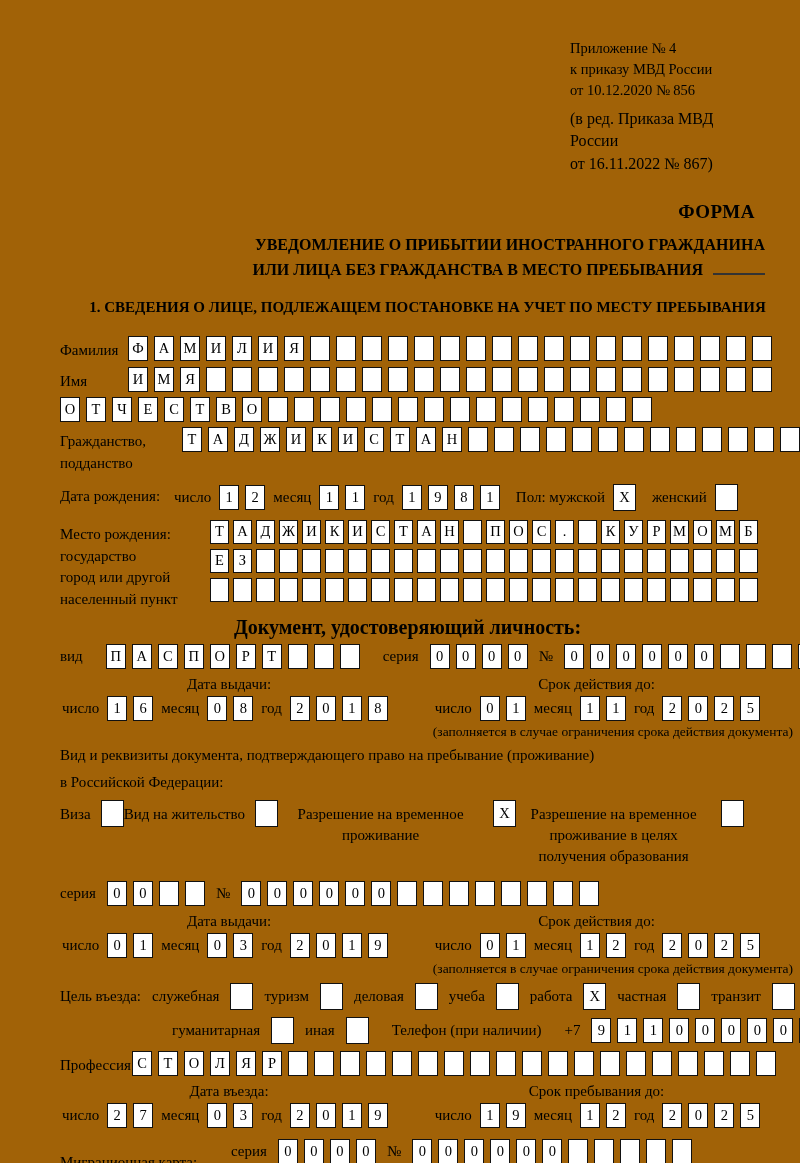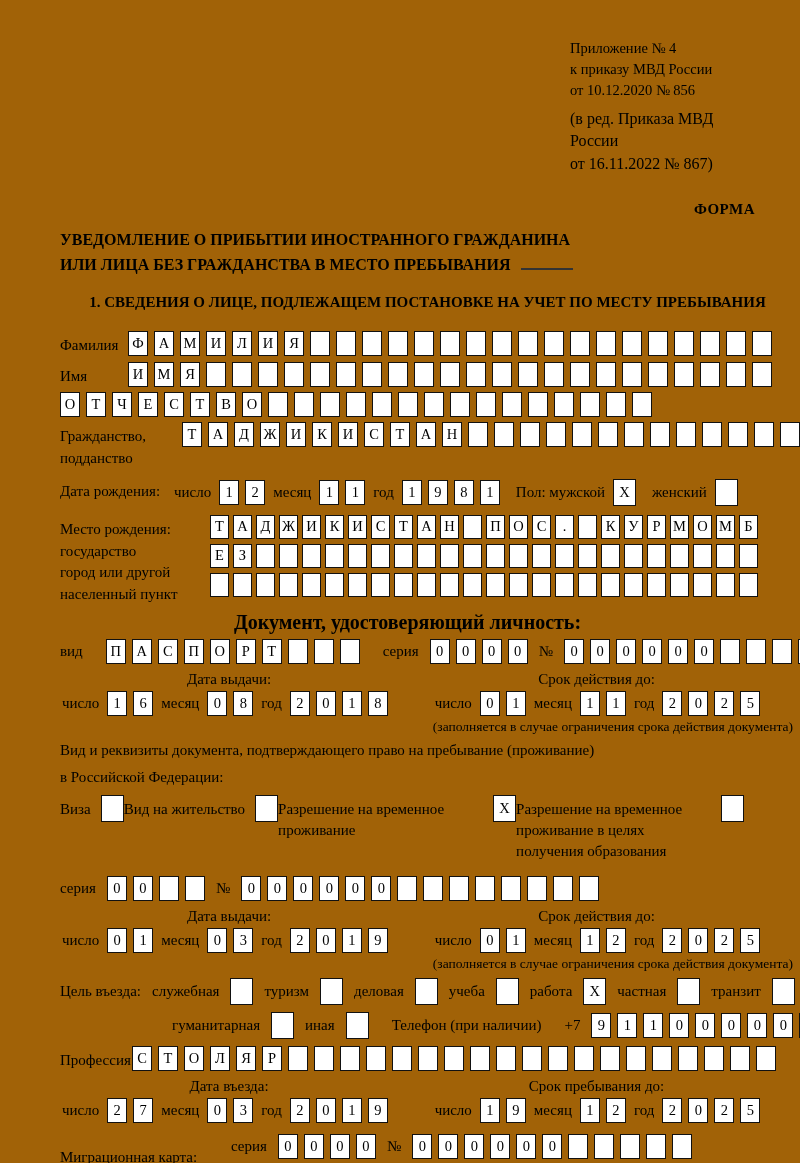--- a/index.html
+++ b/index.html
@@ -4,22 +4,22 @@
 <style>
   * { margin:0; padding:0; box-sizing:border-box; }
   html,body { background:#fff; }
   .page {
     width:800px; height:1163px; background:#a16207; color:#000;
     font-family:"Liberation Serif","DejaVu Serif",serif; font-size:15px;
     padding:38px 5px 10px 60px; overflow:hidden; position:relative;
   }
   .hdr { margin-left:auto; margin-right:35px; width:190px; font-size:14.5px; line-height:1.45; }
   .hdr .ed { margin-top:7px; font-size:16px; line-height:1.4; }
-  .forma { text-align:right; padding-right:40px; font-weight:bold; font-size:15px; margin:26px 0 8px; letter-spacing:.5px; }
-  .title { text-align:left; font-weight:bold; font-size:16px; line-height:1.55; margin:10px 30px 16px 0; }
+  .forma { text-align:right; padding-right:40px; font-weight:bold; font-size:19px; margin:26px 0 8px; letter-spacing:.5px; }
+  .title { text-align:right; font-weight:bold; font-size:16px; line-height:1.55; margin:10px 30px 16px 0; }
   .uline { display:inline-block; width:52px; border-bottom:2px solid #333; margin-left:10px; }
   .sect { text-align:center; font-weight:bold; font-size:15px; margin:0 0 20px 0; }
 
   .frow { display:flex; align-items:flex-start; margin-bottom:5px; }
   .flabel { flex:none; padding-top:4px; line-height:1.45; }
   .w68{width:68px;} .w122{width:122px;} .w148{width:148px;} .w150{width:150px;} .w72{width:72px;} .w160{width:160px;margin-top:21px;} .w112{width:112px;}
 
   .cells { display:inline-flex; gap:6px; flex:none; }
   .cell {
     width:20px; height:25px; border:1.6px solid #111; flex:none;
@@ -34,21 +34,21 @@
   .dpair { display:flex; margin-bottom:2px; }
   .dcol1 { width:46%; } .dcol2 { width:54%; }
   .dhead { text-align:center; font-size:15px; margin-bottom:3px; }
   .dgroup { display:flex; align-items:center; gap:6px; }
   .dgroup .dl { padding:0 2px; }
   .note { text-align:right; font-size:13.5px; padding-right:2px; margin-top:3px; }
 
   .optrow { display:flex; align-items:flex-start; margin:4px 0 14px; }
   .opt { display:flex; align-items:flex-start; gap:10px; }
   .opt .olbl { line-height:1.4; padding-top:4px; }
-  .opt .ctr { }
+  .opt .ctr { text-align:center; }
   .mw200 { max-width:205px; } .mw190 { max-width:195px; }
 
   .prow { display:flex; align-items:center; gap:11px; margin-bottom:7px; flex-wrap:nowrap; }
   .prow .pl { flex:none; }
   .indent115 { margin-left:112px; } .gap4 { height:4px; }
   .ml12 { margin-left:12px; } .ml8 { margin-left:8px; }
 </style>
 </head>
 <body>
 

